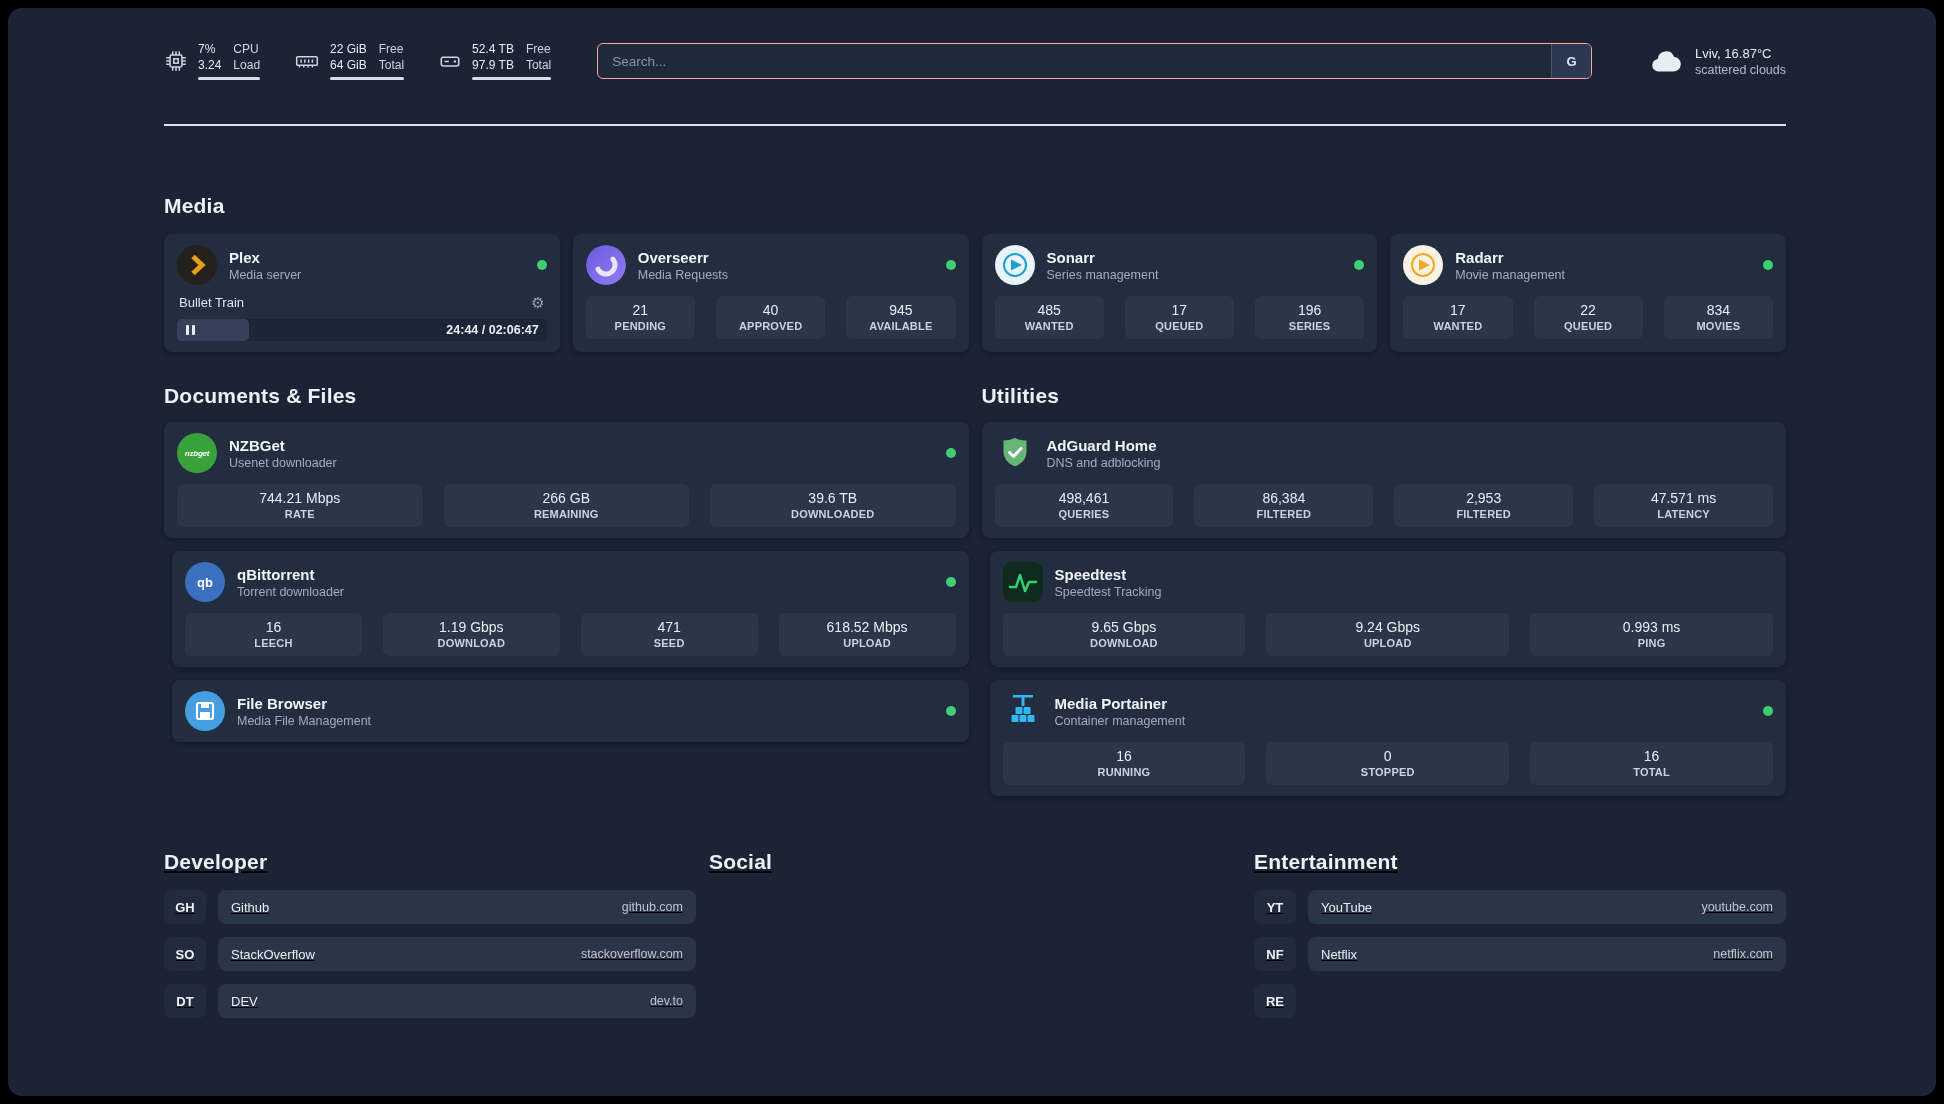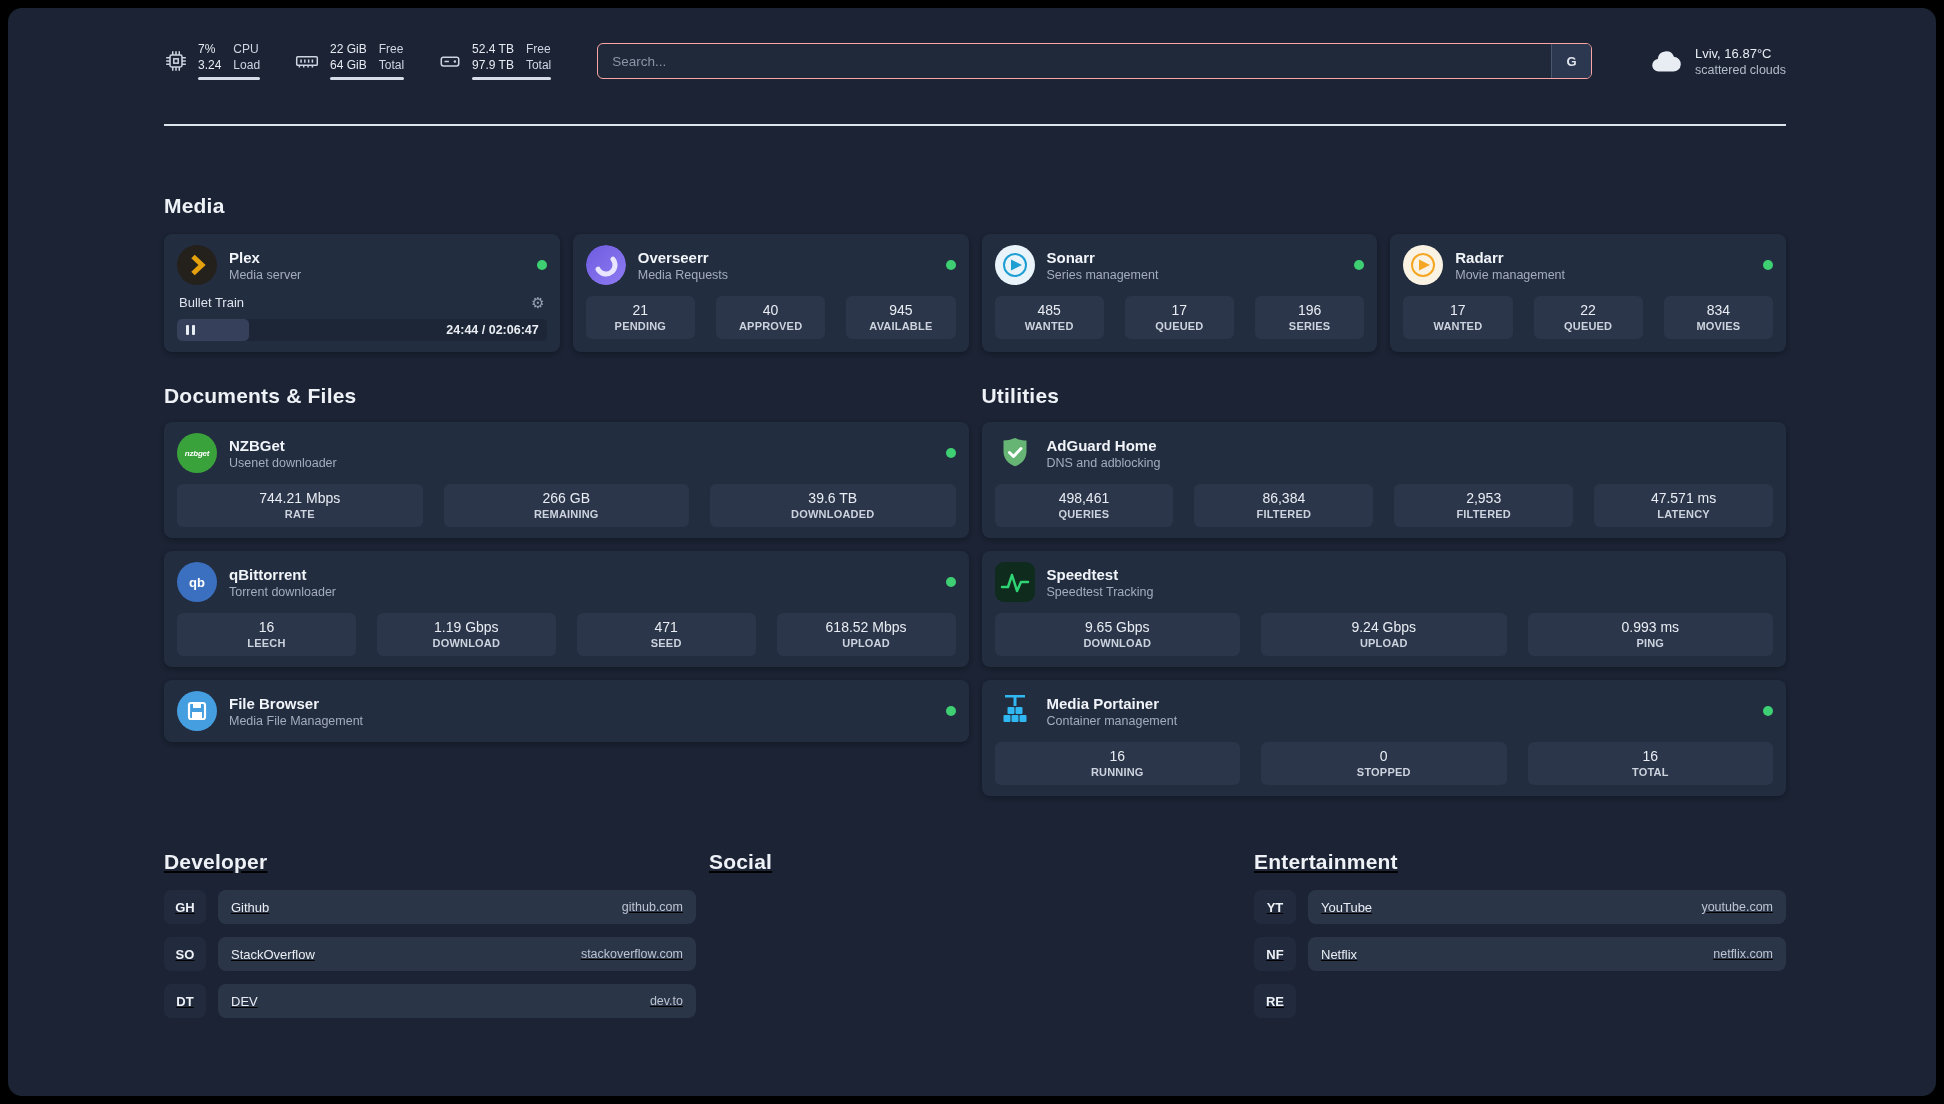--- a/index.html
+++ b/index.html
@@ -25,21 +25,21 @@
   .weather-loc { font-size:13px; color:#e8ecf3; }
   .weather-cond { font-size:12.5px; color:#b4bdca; margin-top:2px; }
   .divider { border-top:2px solid #dde3ed; margin-top:40px; }
 
   
   .section-title { font-size:21px; font-weight:600; color:#eef1f6; letter-spacing:.2px; }
   .mt-media { margin-top:68px; }
   .grid4 { display:grid; grid-template-columns:repeat(4,1fr); gap:13px; margin-top:16px; }
   .grid2 { display:grid; grid-template-columns:1fr 1fr; gap:13px; margin-top:32px; align-items:start; }
   .col .section-title { margin-bottom:14px; }
-  .col .card + .card { margin-top:13px; }
+  .col .card + .card { margin-top:13px;margin-left:8px; }
   .card { background:#232d40; border-radius:8px; padding:11px 13px; box-shadow:0 2px 5px rgba(0,0,0,.28); }
   .card-head { display:flex; align-items:center; gap:12px; cursor:pointer; }
   .app-icon { width:40px; height:40px; border-radius:50%; flex:0 0 auto; display:flex; align-items:center; justify-content:center; overflow:hidden; }
   .app-meta { display:flex; flex-direction:column; }
   .app-name { font-size:15px; font-weight:600; color:#f1f4f8; }
   .app-sub { font-size:12.5px; color:#a3adbd; margin-top:2px; }
   .dot { width:10px; height:10px; border-radius:50%; background:#3ecf72; margin-left:auto; flex:0 0 auto; }
   .stats { display:flex; gap:21px; margin-top:11px; }
   .stat { flex:1; background:#2b364a; border-radius:6px; text-align:center; padding:6px 4px 7px; }
   .stat-v { font-size:14px; color:#e9edf3; }

